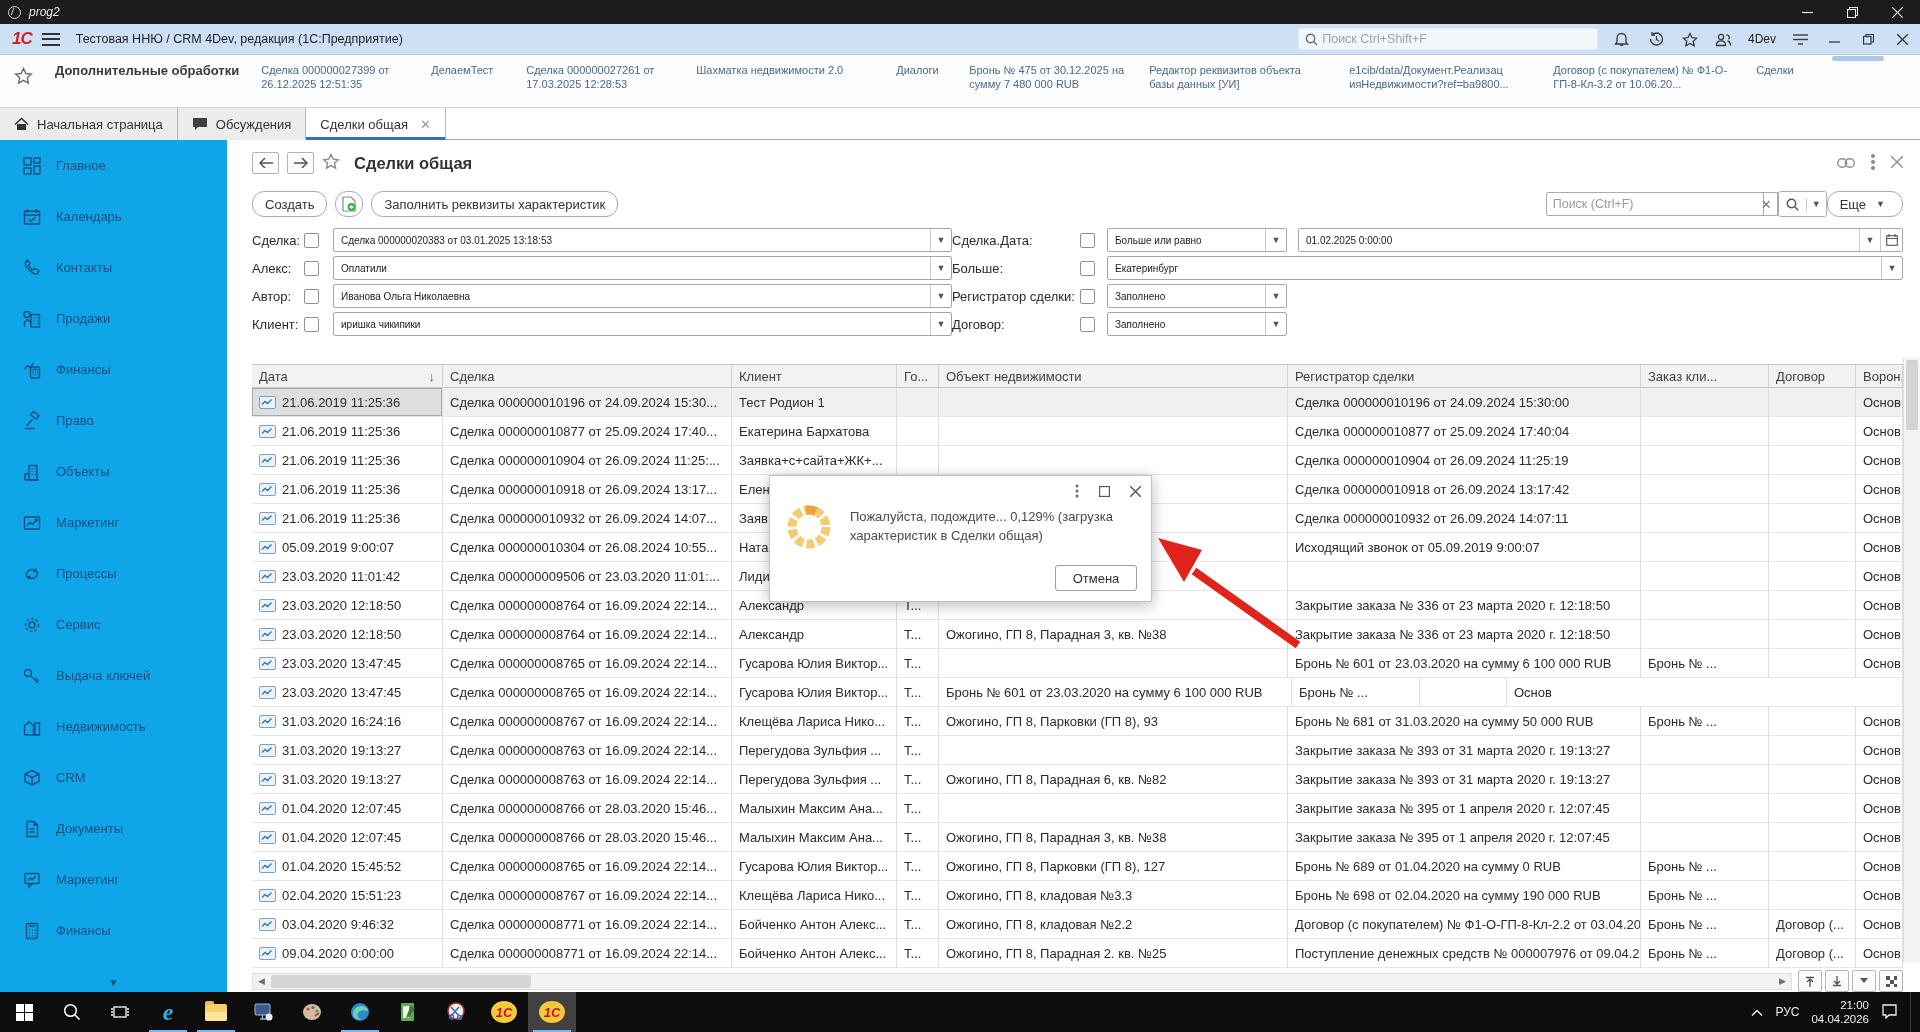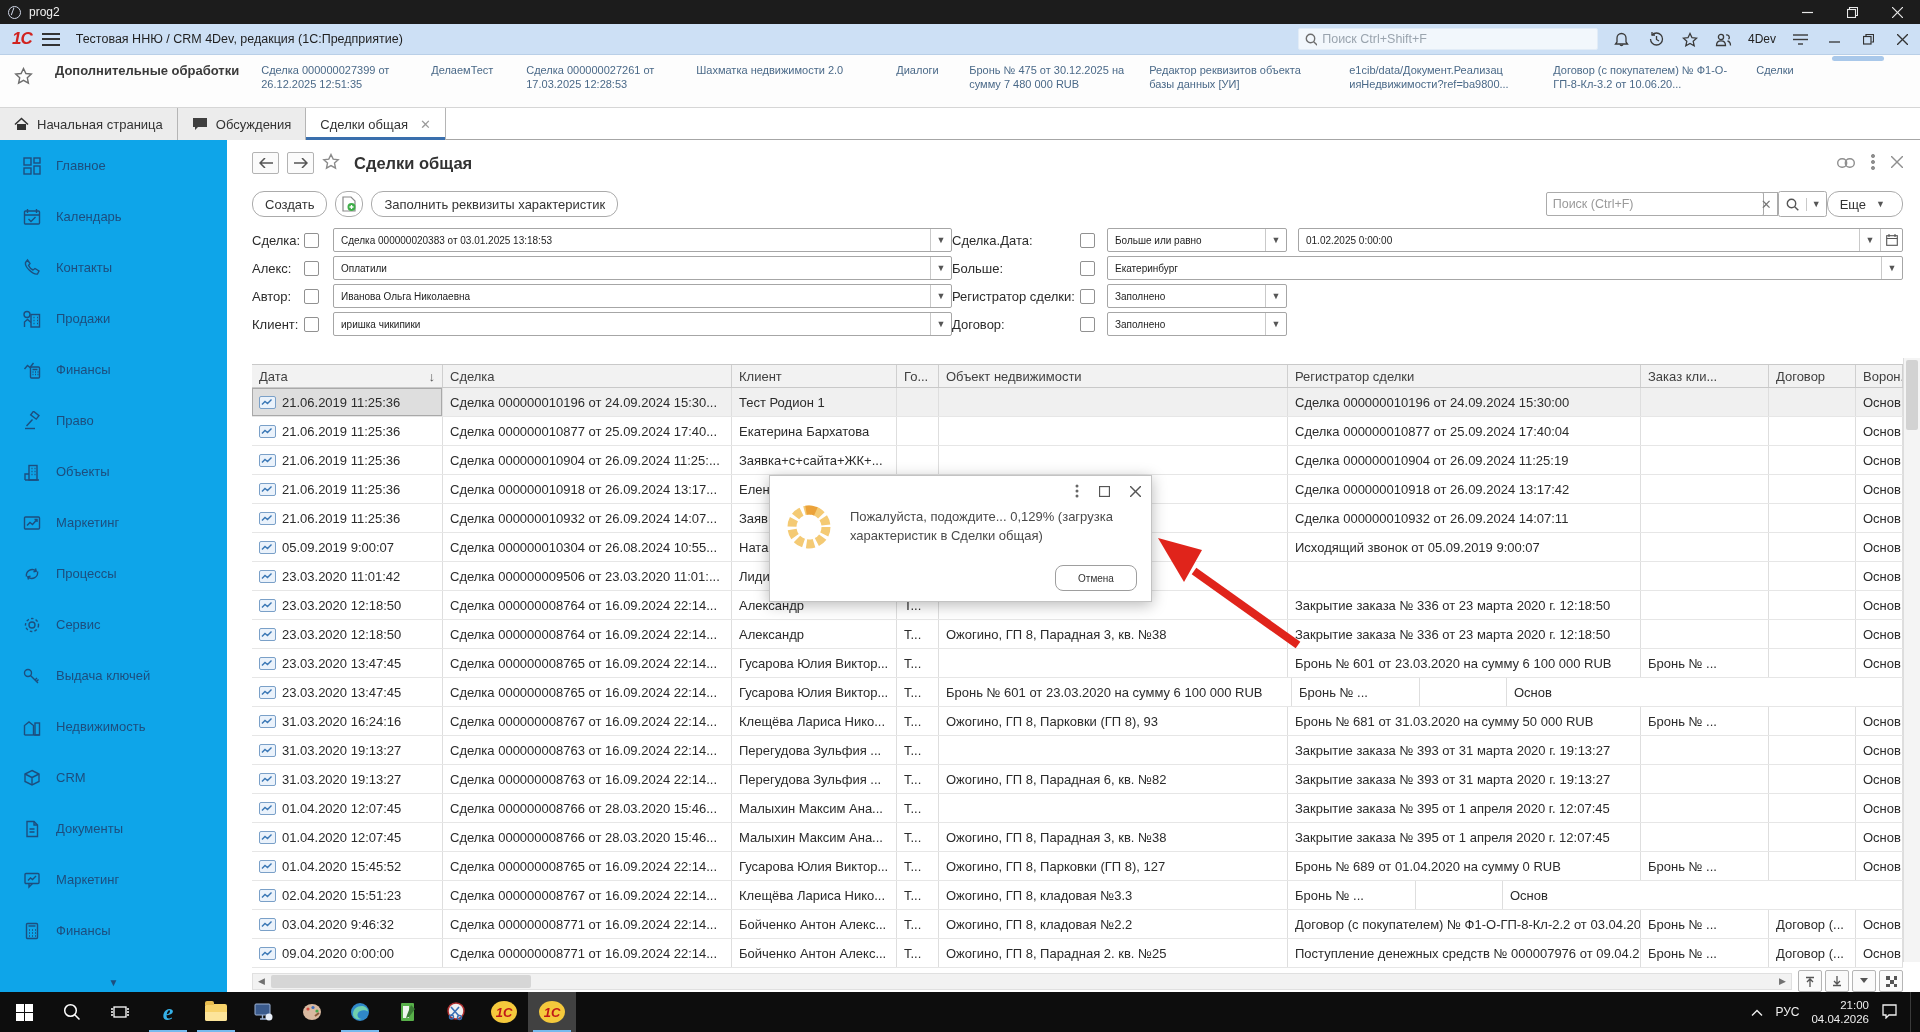--- a/index.html
+++ b/index.html
@@ -4,21 +4,21 @@
 <style>
   * { margin:0; padding:0; box-sizing:border-box; }
   html,body { width:1920px; height:1032px; overflow:hidden; }
   body { font-family:"Liberation Sans", sans-serif; font-size:13px; color:#2b2b2b; background:#fff; }
   .screen { position:relative; width:1920px; height:1032px; background:#fff; }
 
   
   .titlebar { position:absolute; left:0; top:0; width:100%; height:24px; background:#1c1c1c; display:flex; align-items:center; color:#f0f0f0; }
   .titlebar .appico { width:13px; height:13px; border:1.5px solid #cfd6e6; border-radius:50%; margin:0 8px 0 8px; position:relative; }
   .titlebar .appico:after { content:""; position:absolute; left:3px; top:1px; width:4px; height:8px; border-left:1.5px solid #cfd6e6; transform:rotate(20deg); }
-  .titlebar .tname { font-size:12px; }
+  .titlebar .tname { font-size:12px;font-style:italic; }
   .tb-controls { margin-left:auto; display:flex; height:100%; }
   .tb-btn { width:45px; height:100%; display:flex; align-items:center; justify-content:center; }
   .tb-btn svg { stroke:#e8e8e8; }
 
   
   .appbar { position:absolute; left:0; top:24px; width:100%; height:31px; background:#cde0f5; border-bottom:1px solid #b9cfe7; display:flex; align-items:center; }
   .logo1c { color:#d1231f; font-weight:bold; font-size:17px; font-style:italic; margin:0 10px 0 12px; letter-spacing:-1px; }
   .burger { width:18px; height:13px; border-top:2px solid #333; border-bottom:2px solid #333; position:relative; margin-right:16px; }
   .burger:after { content:""; position:absolute; left:0; top:3.5px; width:100%; height:2px; background:#333; }
   .abar-title { font-size:12.5px; color:#1f1f1f; }
@@ -107,21 +107,21 @@
   .navcluster { display:flex; gap:3px; }
   .navcluster .nbtn { width:24px; height:22px; border:1px solid #b5b5b5; border-radius:2px; background:#fafafa; display:flex; align-items:center; justify-content:center; }
   .vscroll { position:absolute; right:0; top:218px; width:17px; height:604px; background:#f4f4f4; border-left:1px solid #ddd; }
   .vthumb { position:absolute; top:2px; left:2px; width:12px; height:70px; background:#d2d2d2; border-radius:2px; }
 
   
   .dialog { position:absolute; left:769px; top:475px; width:383px; height:127px; background:#fff; border:1px solid #c3c3c3; box-shadow:0 3px 14px rgba(0,0,0,.28); z-index:50; }
   .dlg-top { position:absolute; right:10px; top:8px; display:flex; gap:20px; align-items:center; color:#555; }
   .dlg-body { display:flex; padding:26px 14px 0 14px; gap:16px; }
   .dlg-text { font-size:13px; color:#4a4a4a; line-height:1.45; padding-top:6px; }
-  .dlg-cancel { position:absolute; right:14px; bottom:10px; width:82px; height:26px; border:1px solid #9e9e9e; border-radius:8px; background:#fff; font-size:10px; color:#333; display:flex; align-items:center; justify-content:center; }
+  .dlg-cancel { position:absolute; right:14px; bottom:10px; width:82px; height:26px; border:1px solid #9e9e9e; border-radius:3px; background:#fff; font-size:13px; color:#333; display:flex; align-items:center; justify-content:center; }
   .arrow-svg { position:absolute; left:1140px; top:530px; z-index:60; }
 
   
   .taskbar { position:absolute; left:0; bottom:0; width:100%; height:40px; background:#0d0d0d; display:flex; align-items:stretch; color:#eee; }
   .tk { width:48px; display:flex; align-items:center; justify-content:center; position:relative; }
   .tk.running:after { content:""; position:absolute; bottom:0; left:5px; right:5px; height:2.5px; background:#76b9ed; }
   .tk.active { background:#414141; }
   .tray { margin-left:auto; display:flex; align-items:center; gap:12px; padding-right:4px; }
   .tray .lang { font-size:12px; }
   .clock { text-align:right; font-size:11.5px; line-height:1.25; }
@@ -861,20 +861,21 @@
               <svg class="rowico" viewBox="0 0 17 13">
                 <rect x="0.5" y="0.5" width="16" height="12" rx="1.5" fill="#eaf2fb" stroke="#7aa0c8"></rect>
                 <path d="M3 8.5l3-3 2.5 2 4-4" fill="none" stroke="#3a77b5" stroke-width="1.4"></path>
               </svg>
               <span>02.04.2020 15:51:23</span>
             </span>
             <span class="gc c2">Сделка 000000008767 от 16.09.2024 22:14...</span>
             <span class="gc c3">Клещёва Лариса Нико...</span>
             <span class="gc c4">Т...</span>
             <span class="gc c5">Ожогино, ГП 8, кладовая №3.3</span>
+            <span class="gc c6">Бронь № 698 от 02.04.2020 на сумму 190 000 RUB</span>
             <span class="gc c7">Бронь № ...</span>
             <span class="gc c8"></span>
             <span class="gc c9">Основ</span>
           </div>
 
           <div class="grow">
             <span class="gc c1">
               <svg class="rowico" viewBox="0 0 17 13">
                 <rect x="0.5" y="0.5" width="16" height="12" rx="1.5" fill="#eaf2fb" stroke="#7aa0c8"></rect>
                 <path d="M3 8.5l3-3 2.5 2 4-4" fill="none" stroke="#3a77b5" stroke-width="1.4"></path>

